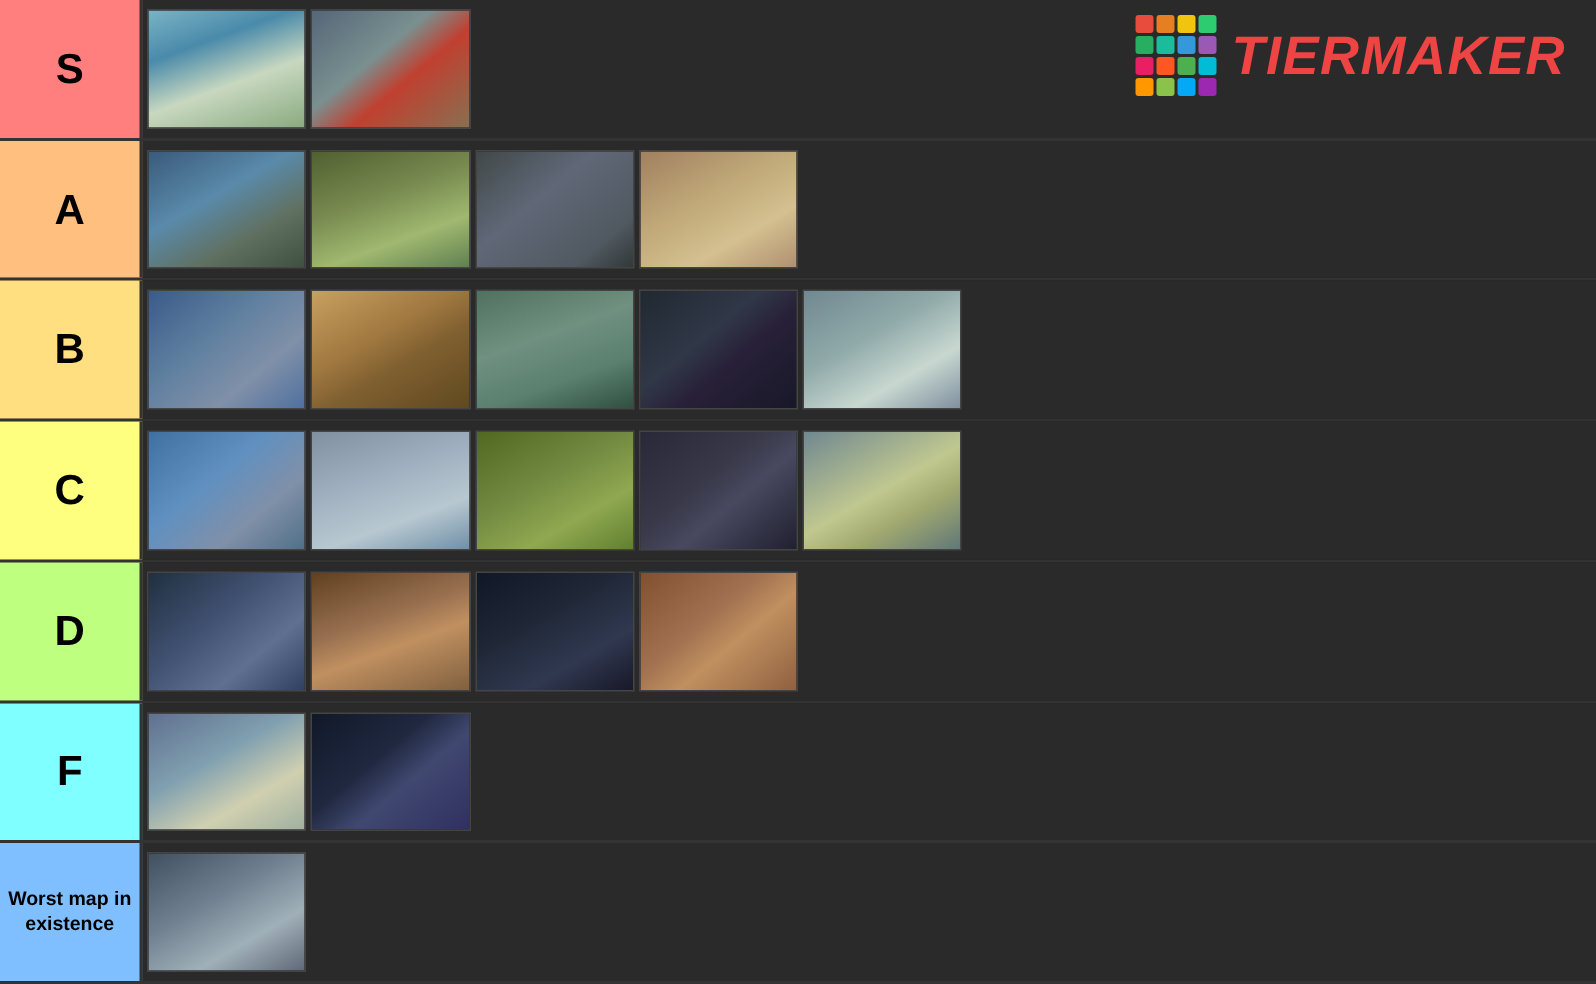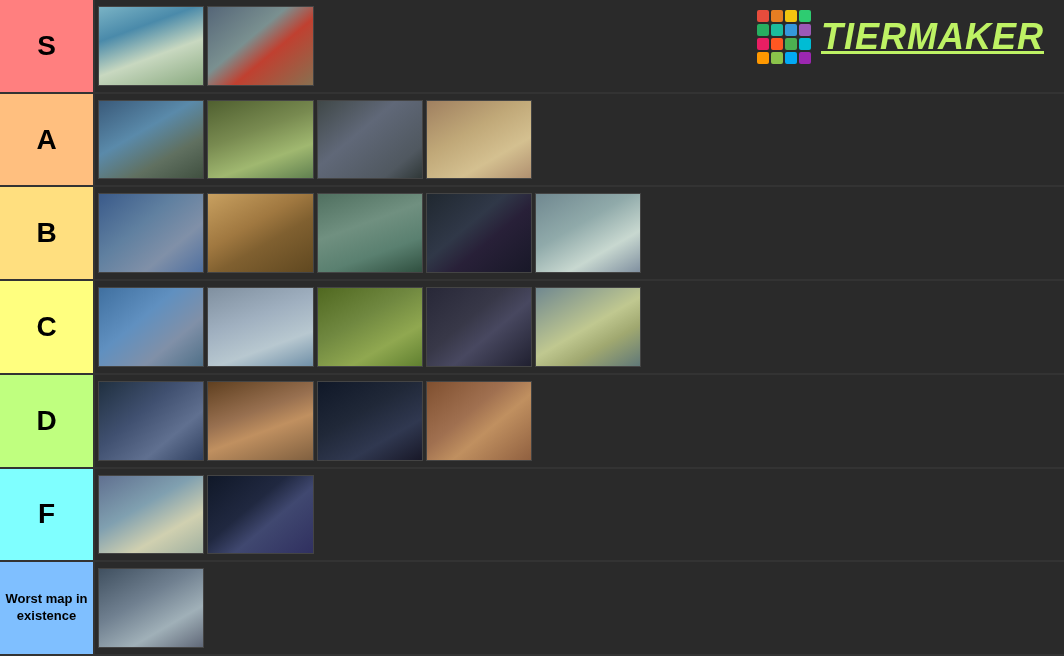--- a/index.html
+++ b/index.html
@@ -96,25 +96,24 @@
 
     .logo-cell {
       width: 12px;
       height: 12px;
       border-radius: 2px;
     }
 
     .logo-text {
       font-size: 36px;
       font-weight: 900;
-      color: #bef264;
+      color: #ef4444;
       font-style: italic;
       letter-spacing: 1px;
       text-transform: uppercase;
-      text-decoration: underline;
     }
 
     
     .tier-s { background-color: #ff7f7f; }
     .tier-a { background-color: #ffbf7f; }
     .tier-b { background-color: #ffdf7f; }
     .tier-c { background-color: #ffff7f; }
     .tier-d { background-color: #bfff7f; }
     .tier-f { background-color: #7fffff; }
     .tier-worst { background-color: #7fbfff; }

